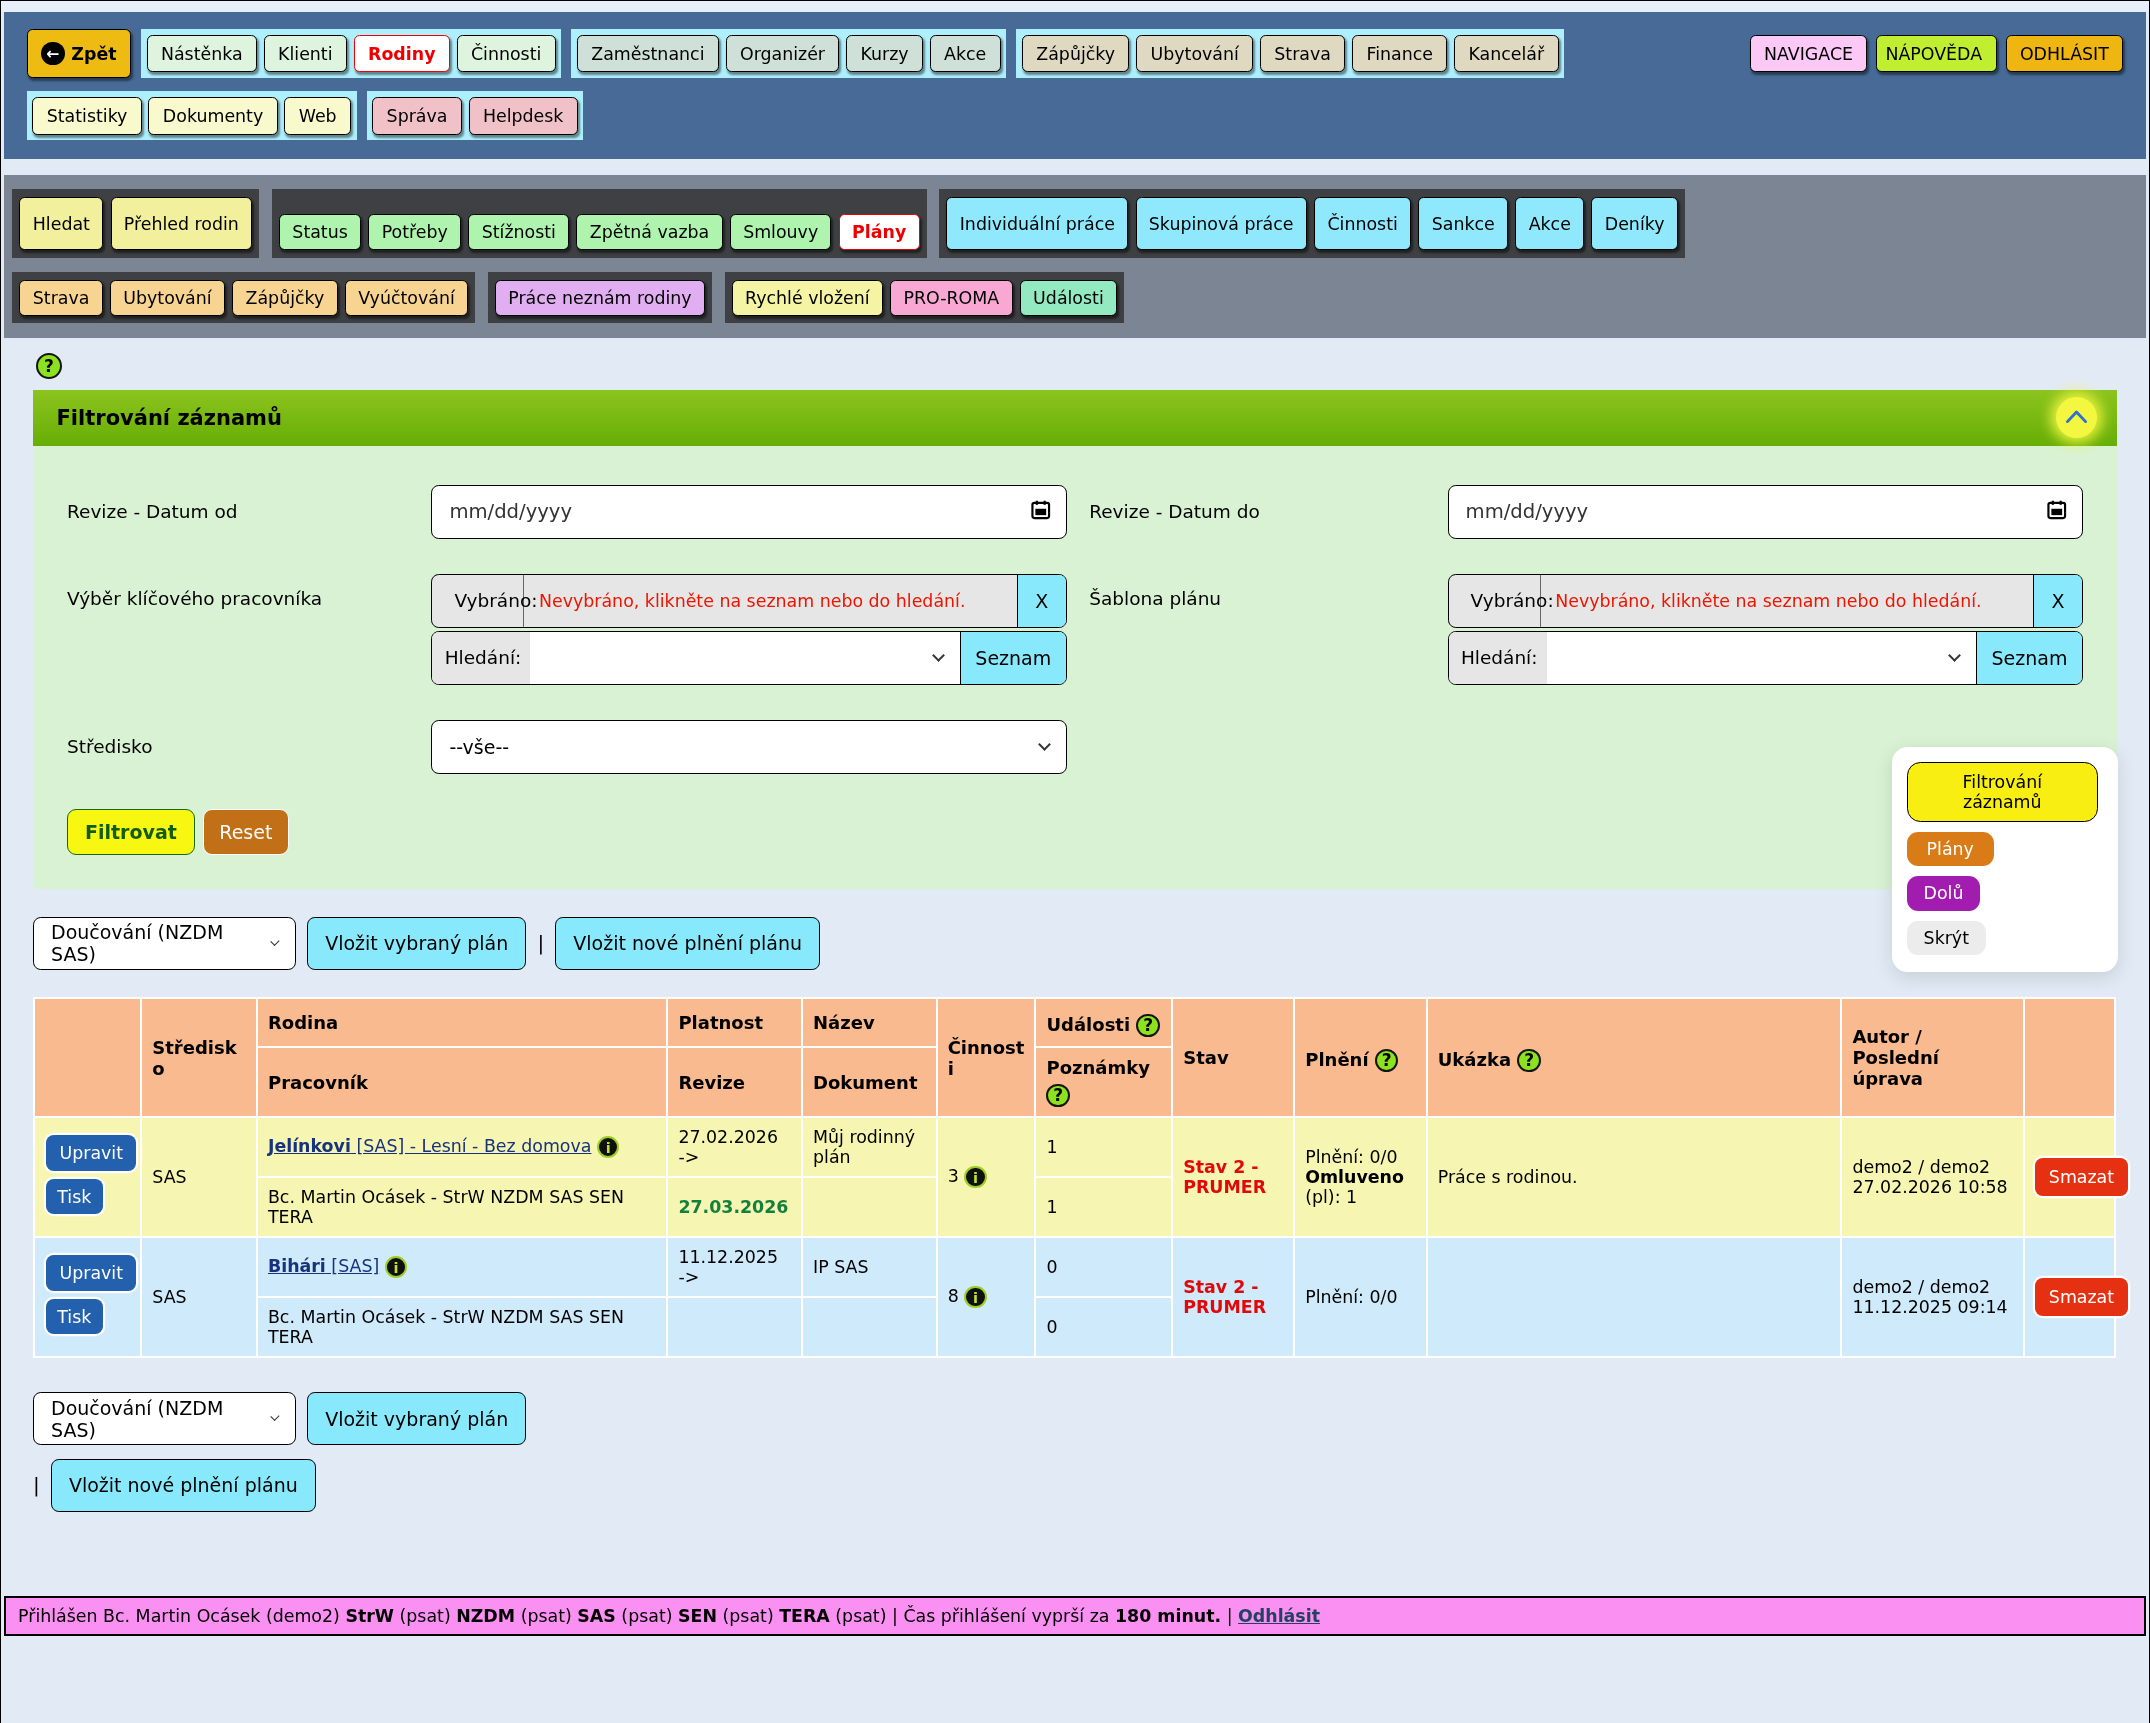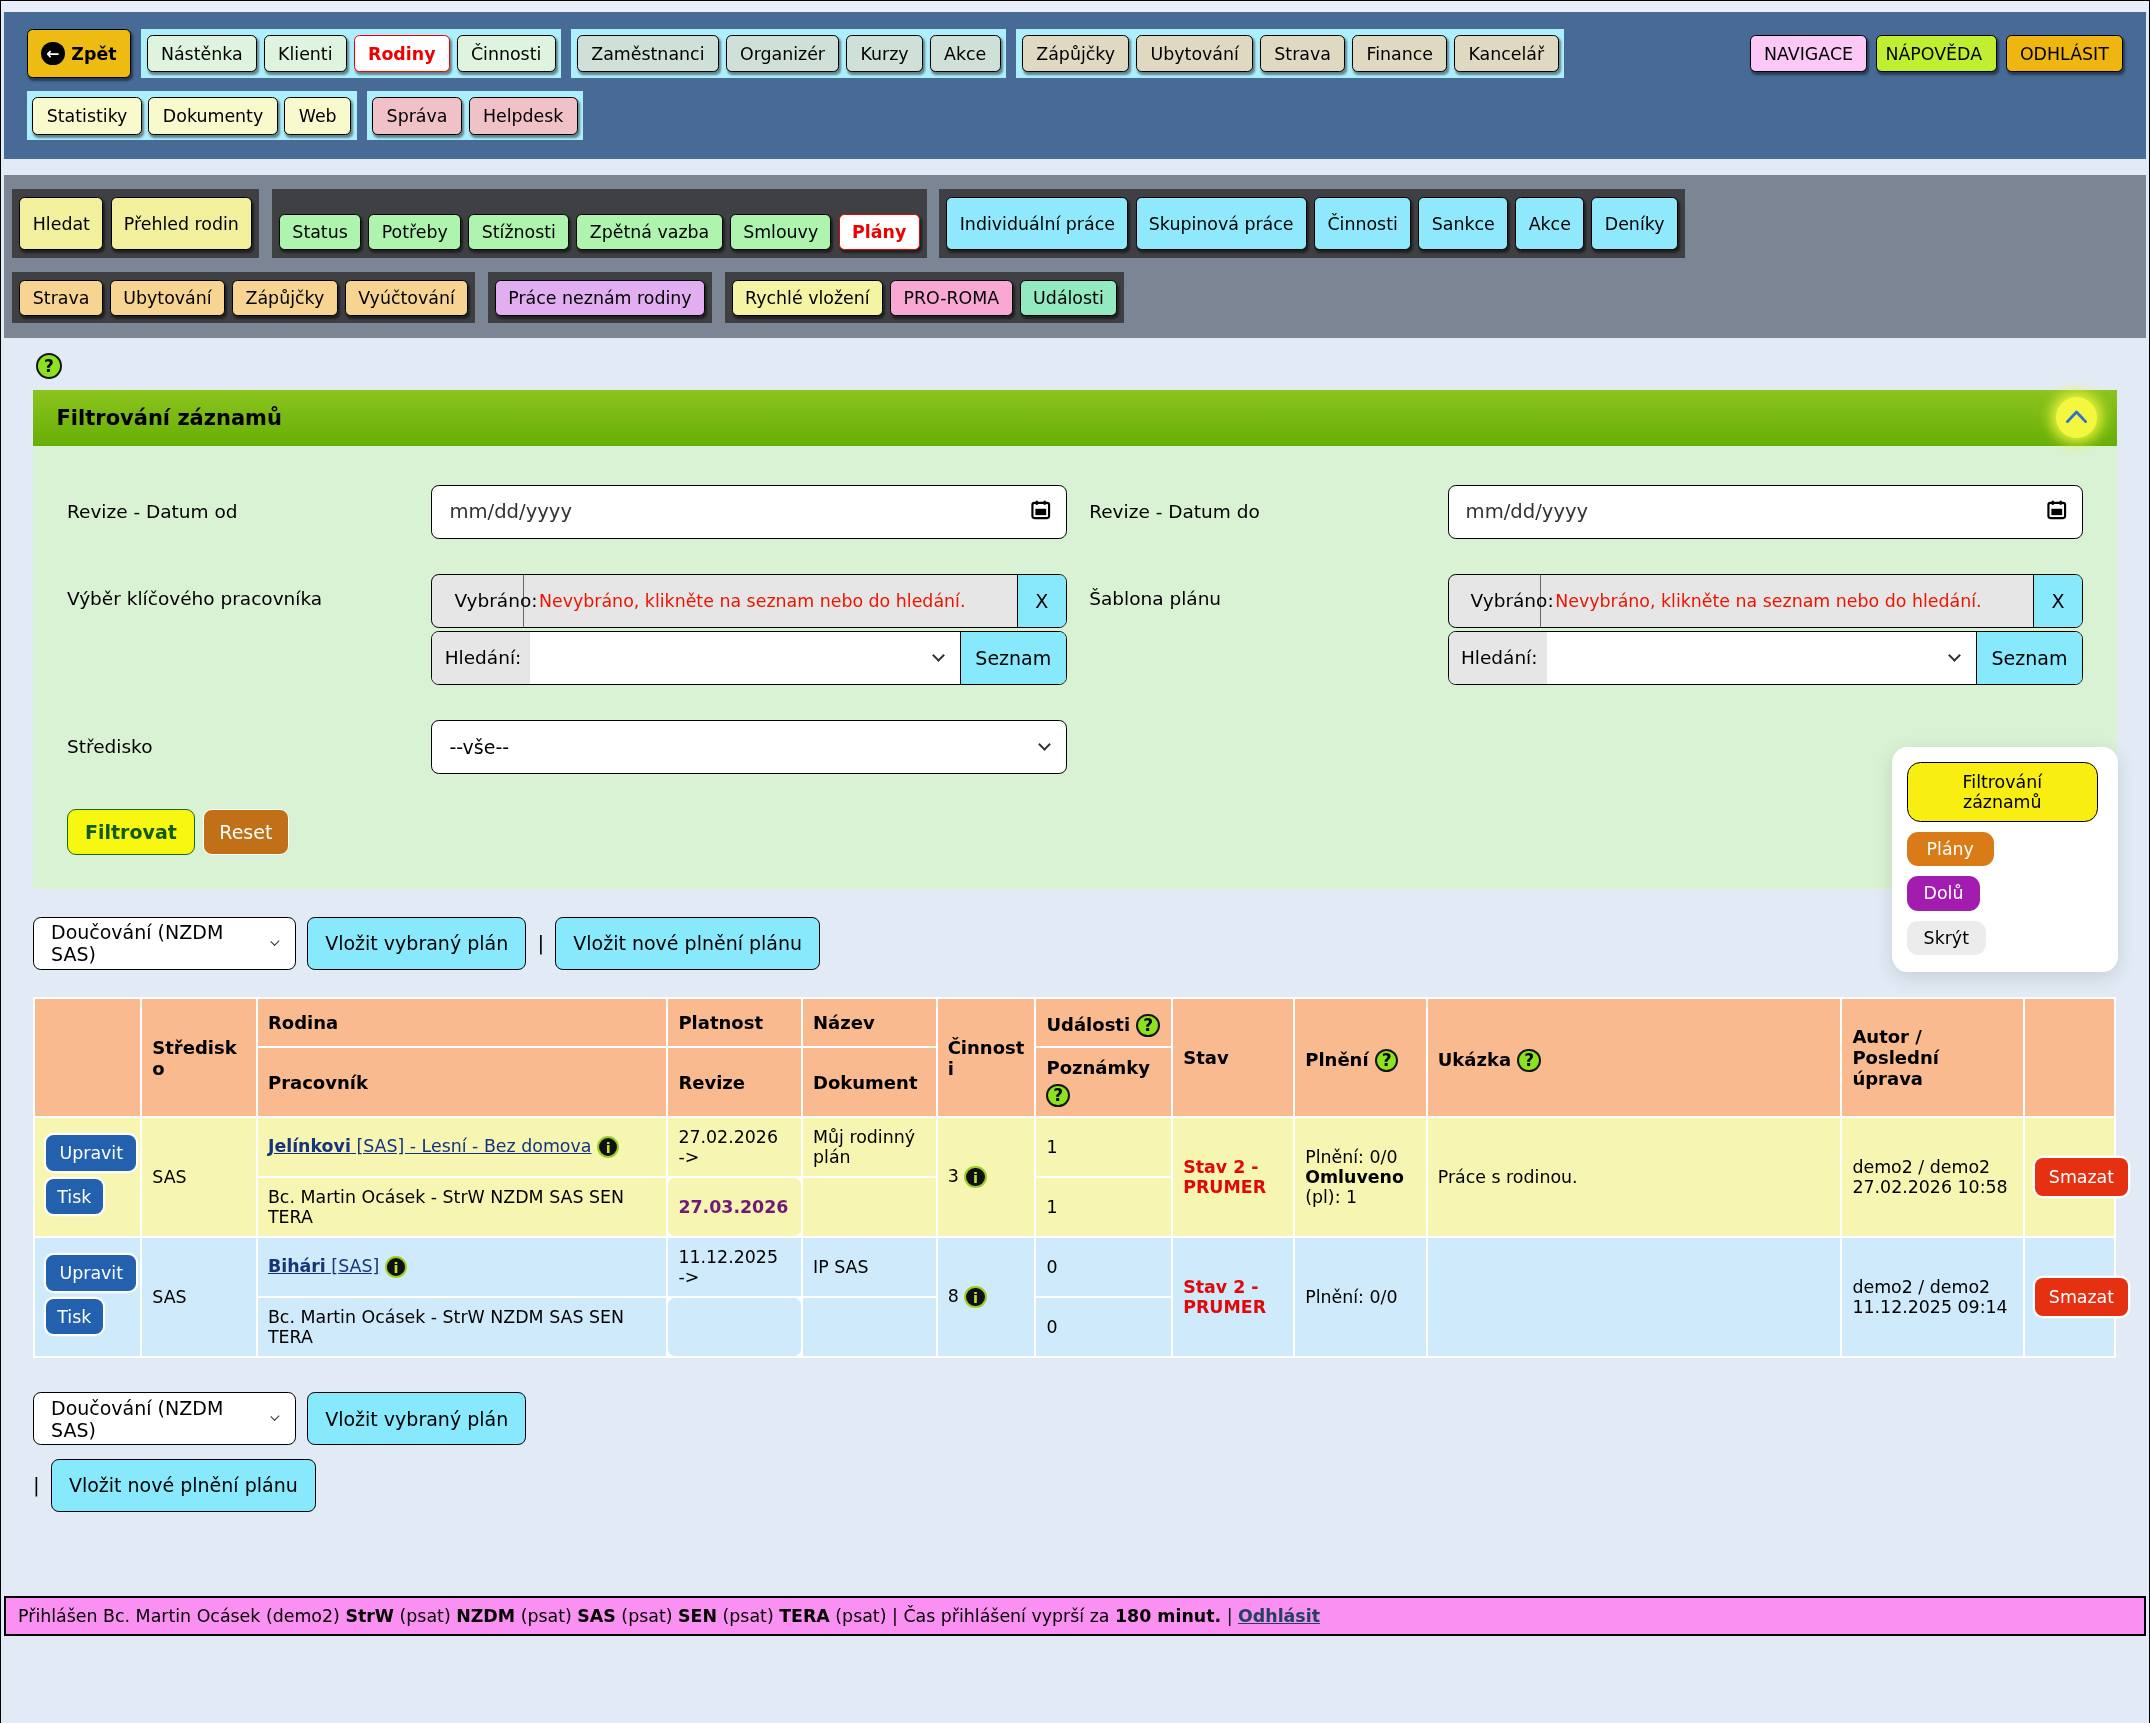--- a/index.html
+++ b/index.html
@@ -148,21 +148,21 @@
   .actbtn.tisk { padding: 7.8px 11.2px; }
   .delbtn { background:#e63012; color:#fff; border:none; border-radius:7.8px; padding: 9px 13.4px;
     font-size:17.4px; cursor:pointer; font-family: inherit; box-shadow: 0 0 0 2.2px #fff; }
   a.famlink { color:#16337c; text-decoration: underline; }
   a.famlink b { font-weight: bold; }
   .iicon { display:inline-flex; width: 22.4px; height: 22.4px; border-radius:50%; background:#101010;
     color:#b9e431; border: 2.2px solid #9ccf22; align-items:center; justify-content:center;
     font-size: 14.6px; font-weight: bold; font-style: normal; margin-left: 5.6px; vertical-align: middle; }
   .qicon.hdr { width: 23.5px; height: 23.5px; margin-top: 5.6px; }
   .stav { color:#e00808; font-weight: bold; }
-  .revize-green { color:#701a75; font-weight: bold; border-radius: 7px; }
+  .revize-green { color:#15803d; font-weight: bold; }
   .count { display:block; }
 
   
   .info-text { margin: 53px 0 0 32px; color: #117a4a; font-size: 17.4px; line-height: 1.85; }
   .bar { border: 2.2px solid #000; margin: 0 2.8px 6.7px 2.8px; padding: 8.4px 12.3px; font-size: 17.4px; }
   .bar.pink { background: #fa90f2; margin-top: 84px; }
   .bar b { font-weight: bold; }
   .logout-link { color:#23425f; font-weight:bold; text-decoration: underline; cursor:pointer; }
 </style>
 </head>

